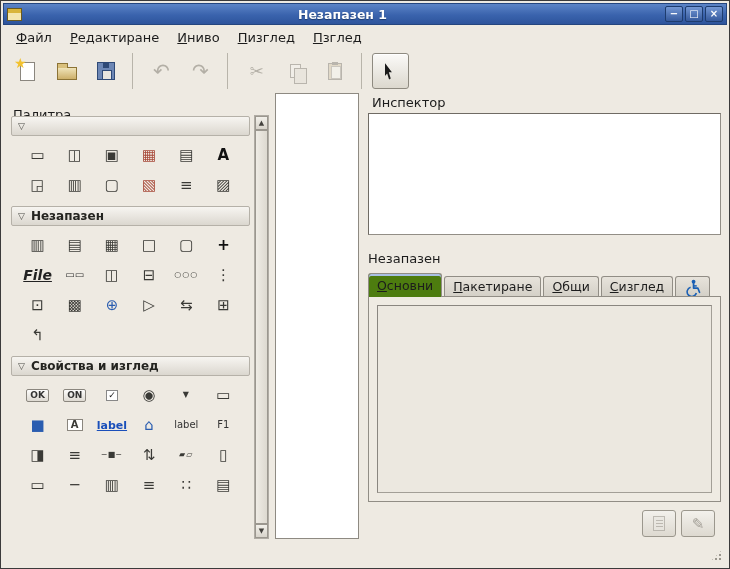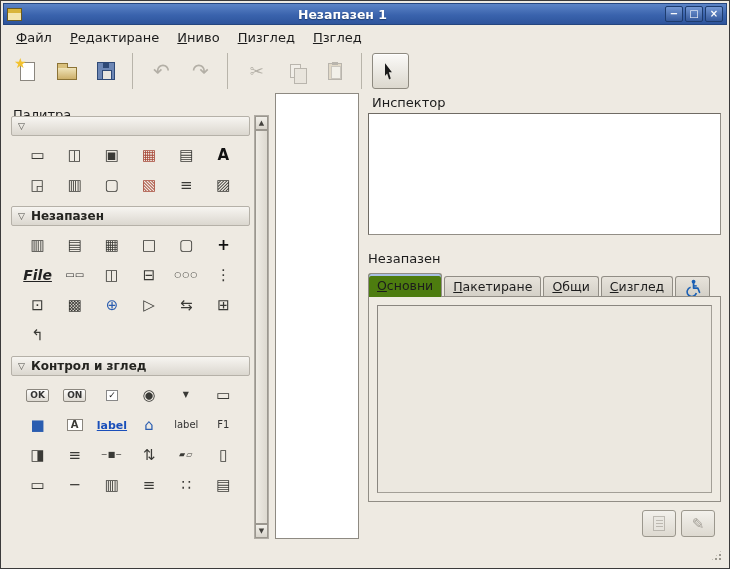--- a/index.html
+++ b/index.html
@@ -373,21 +373,21 @@
               <div class="pal-item" data-name="palette-item" title="alignment">
                 <span class="pal-glyph" data-name="palette-item-glyph">↰</span>
               </div>
             </div>
             </div>
         </div>
       </div><div style="display: contents;">
         <div data-name="palette-section">
           <div class="pal-header" data-name="palette-section-header">
             <span class="pal-expander" data-name="expander-triangle-icon">▽</span>
-            <span class="pal-header-label" data-name="palette-section-label">Контрол и зглед</span>
+            <span class="pal-header-label" data-name="palette-section-label">Свойства и изглед</span>
           </div>
           <div class="pal-grid" data-name="palette-grid">
 
           <div style="display: contents;">
               <div class="pal-item" data-name="palette-item" title="button">
                 <span class="pal-glyph" data-name="palette-item-glyph" data-variant="btn">OK</span>
               </div>
             </div>
               <div style="display: contents;">
               <div class="pal-item" data-name="palette-item" title="toggle-button">

